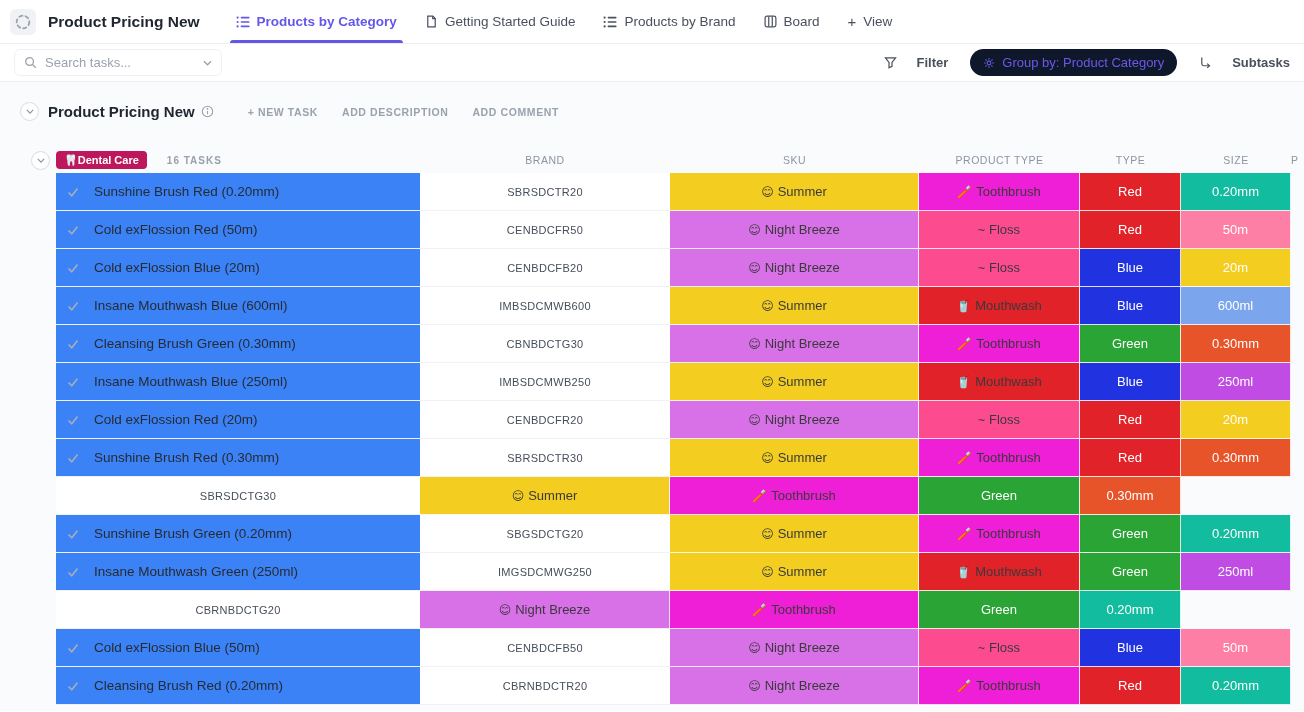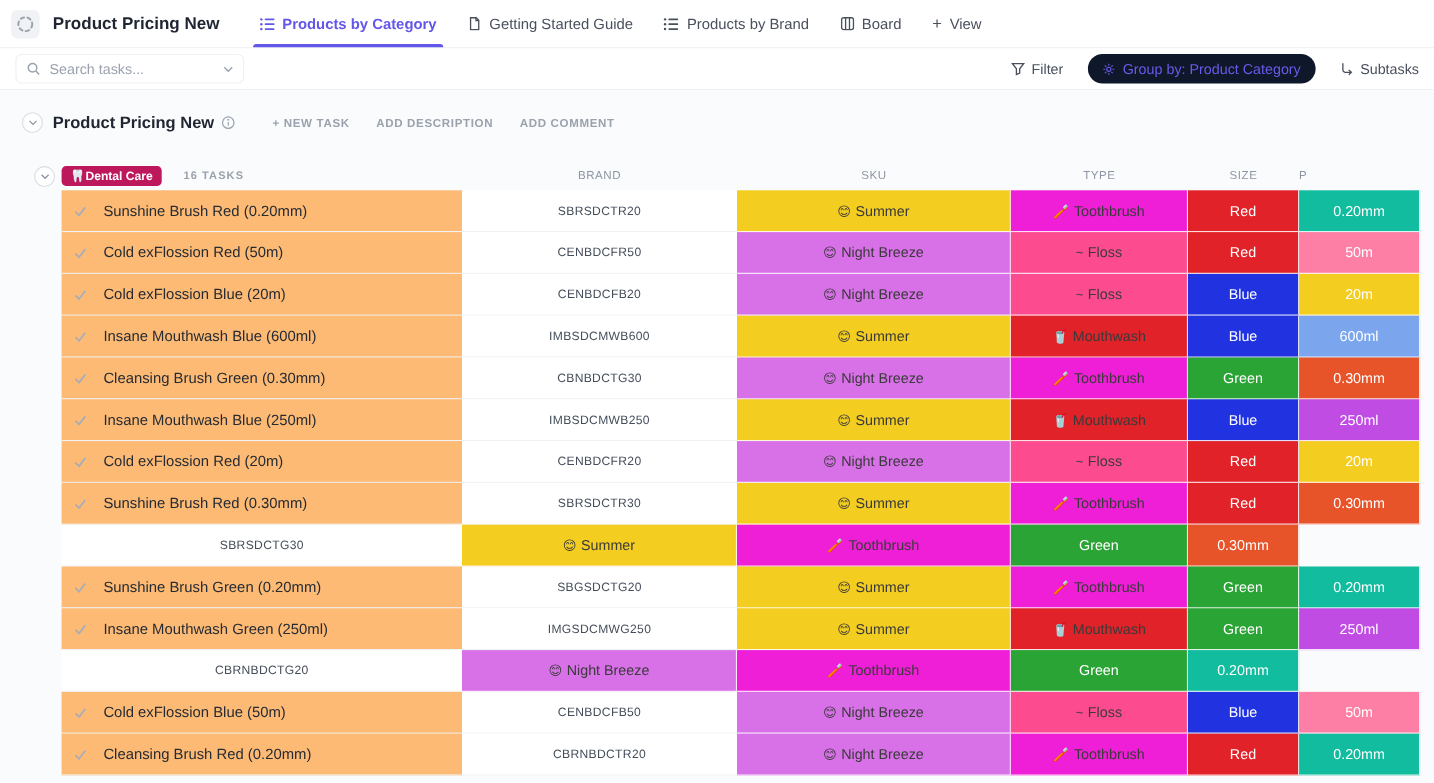--- a/index.html
+++ b/index.html
@@ -17,21 +17,21 @@
   .tab .ticon { display: flex; align-items: center; }
   .plus-glyph { font-size: 15px; color: #49505d; line-height: 1; }
 
   
   .toolbar { height: 38px; display: flex; align-items: center; padding: 0 14px; background: #fff; border-bottom: 1px solid #eceef2; }
   .search { display: flex; align-items: center; gap: 8px; width: 208px; height: 27px; padding: 0 9px; border: 1px solid #eef0f3; border-radius: 6px; color: #9aa2ae; }
   .search input { border: none; outline: none; background: transparent; font-size: 13px; width: 140px; color: #3f4754; font-family: inherit; }
   .search input::placeholder { color: #9aa2ae; }
   .search .sep { margin-left: auto; display: flex; align-items: center; }
   .toolbar-right { margin-left: auto; display: flex; align-items: center; gap: 22px; }
-  .tool { display: flex; align-items: center; gap: 6px; font-size: 13px; color: #49505d; cursor: pointer; white-space: nowrap; }
+  .tool { display: flex; align-items: center; gap: 20px; font-size: 13px; color: #49505d; cursor: pointer; white-space: nowrap; font-weight: bold; }
   .chip { display: flex; align-items: center; gap: 7px; background: #0f172a; color: #6a5ae9; border-radius: 15px; height: 27px; padding: 0 13px; font-size: 13px; cursor: pointer; white-space: nowrap; }
 
   
   .content { height: 629px; background: #fafbfc; overflow: hidden; }
   .section-header { display: flex; align-items: center; padding: 20px 0 0 20px; }
   .circle-chevron { width: 19px; height: 19px; border: 1px solid #d9dde3; border-radius: 50%; display: inline-flex; align-items: center; justify-content: center; color: #8a93a1; background: #fff; cursor: pointer; flex: none; }
   .section-title { font-size: 15px; font-weight: 700; color: #1f2531; margin: 0 6px 0 9px; }
   .info { display: inline-flex; color: #9aa3ae; margin-right: 10px; }
   .action { font-size: 10.5px; font-weight: 600; letter-spacing: .6px; color: #9aa2ae; margin-left: 24px; cursor: pointer; white-space: nowrap; }
 
@@ -39,21 +39,21 @@
   .group-header { margin-top: 26px; height: 26px; }
   .gh-first { display: flex; align-items: center; position: relative; }
   .gh-first .circle-chevron { position: absolute; left: -25px; }
   .badge { background: #be185d; color: #fff; font-size: 11px; font-weight: 600; padding: 2.5px 8px; border-radius: 4px; cursor: pointer; white-space: nowrap; }
   .count { font-size: 10px; font-weight: 600; letter-spacing: 1px; color: #99a1ad; margin-left: 20px; white-space: nowrap; }
   .col-label { display: flex; align-items: center; justify-content: center; font-size: 10.5px; font-weight: 500; letter-spacing: .5px; color: #8c95a3; cursor: pointer; }
   .col-label.partial { justify-content: flex-start; overflow: hidden; }
 
   .row { height: 38px; cursor: pointer; }
   .cell { display: flex; align-items: center; }
-  .name-cell { background: #fdba74; gap: 14px; padding-left: 10px; border-bottom: 1px solid #f1f2f4; overflow: hidden; }
+  .name-cell { background: #3b82f6; gap: 14px; padding-left: 10px; border-bottom: 1px solid #f1f2f4; overflow: hidden; }
   .check { color: #a6adb8; display: inline-flex; flex: none; }
   .tname { font-size: 13.5px; color: #262b33; white-space: nowrap; }
   .sku-cell { background: #fff; justify-content: center; font-size: 11px; letter-spacing: .3px; color: #454e5a; border-bottom: 1px solid #f1f2f4; }
   .color-cell { justify-content: center; gap: 4px; font-size: 13px; color: #3a3a3a; border-bottom: 1px solid rgba(255,255,255,.85); border-right: 1px solid rgba(255,255,255,.85); overflow: hidden; white-space: nowrap; }
   .cicon { font-size: 12px; }
   .type-cell, .size-cell { color: #fff; }
   .tail-cell { background: transparent; }
 </style>
 </head>
 <body>
@@ -191,20 +191,21 @@
         <span class="circle-chevron">
           <svg viewBox="0 0 10 6" width="8" height="5" fill="none" stroke="currentColor" stroke-width="1.4">
               <polyline points="1,1 5,5 9,1"></polyline>
             </svg>
         </span>
         <span class="badge">🦷Dental Care</span>
         <span class="count">16 TASKS</span>
       </div>
       <div class="col-label">BRAND</div>
       <div class="col-label">SKU</div>
+      <div class="col-label">PRODUCT TYPE</div>
       <div class="col-label">TYPE</div>
       <div class="col-label">SIZE</div>
       <div class="col-label partial">P</div>
     </div>
 
     <div>
   <div class="row grid">
     <div class="cell name-cell">
       <span class="check">
         <svg viewBox="0 0 14 14" width="14" height="14" fill="none" stroke="currentColor" stroke-width="1.6">

